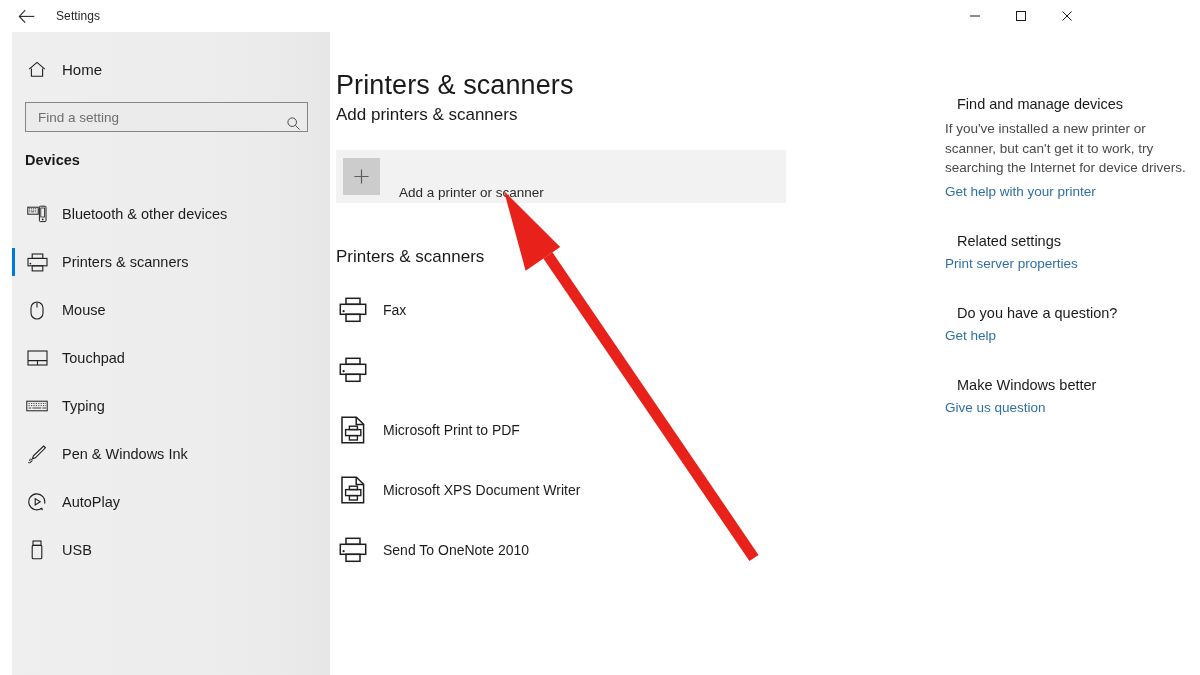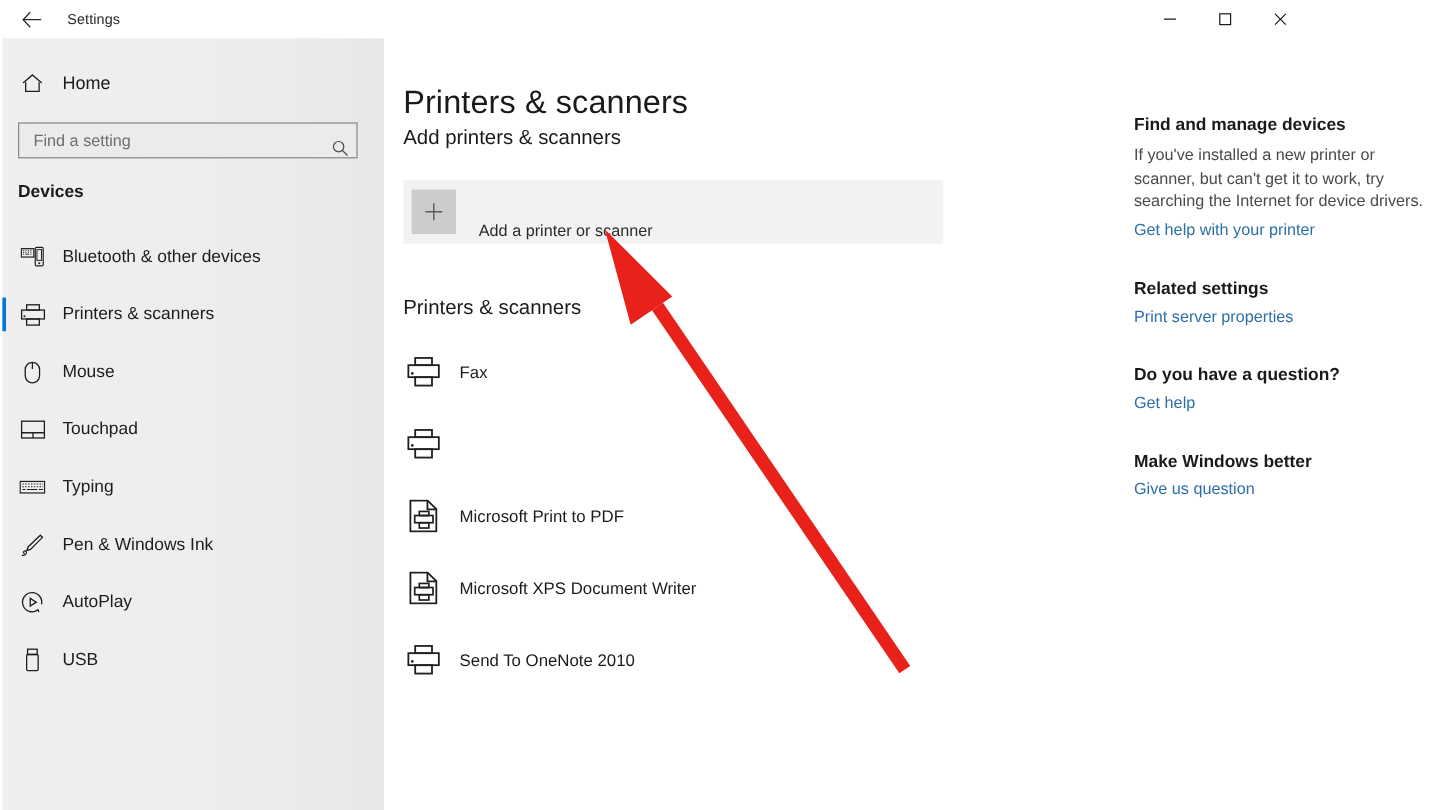--- a/index.html
+++ b/index.html
@@ -62,21 +62,21 @@
     height: 32px;
     display: flex;
     align-items: center;
     justify-content: center;
   }
   .wc svg { display: block; }
 
   
   .sidebar {
     position: absolute;
-    left: 2px; top: 0;
+    left: 12px; top: 0;
     width: 318px;
     height: 675px;
     background: linear-gradient(to right, #efefef 0%, #ededed 55%, #eaeaea 88%, #e7e7e7 100%);
     z-index: 20;
   }
   .home-row {
     position: absolute;
     left: 0; top: 53px;
     width: 318px; height: 32px;
     display: flex;
@@ -246,22 +246,21 @@
   
   .rail {
     position: absolute;
     left: 945px;
     top: 96px;
     width: 245px;
   }
   .rail .r-head {
     font-size: 14.5px;
     color: #1a1a1a;
-    margin: 0 0 7px 0;
-    font-weight: bold;
+    margin: 0 0 7px 12px;
   }
   .rail .r-body {
     font-size: 13.5px;
     line-height: 19.5px;
     color: #4a4a4a;
     margin: 0 0 6px 0;
   }
   .rail a.r-link {
     display: block;
     font-size: 13.5px;

